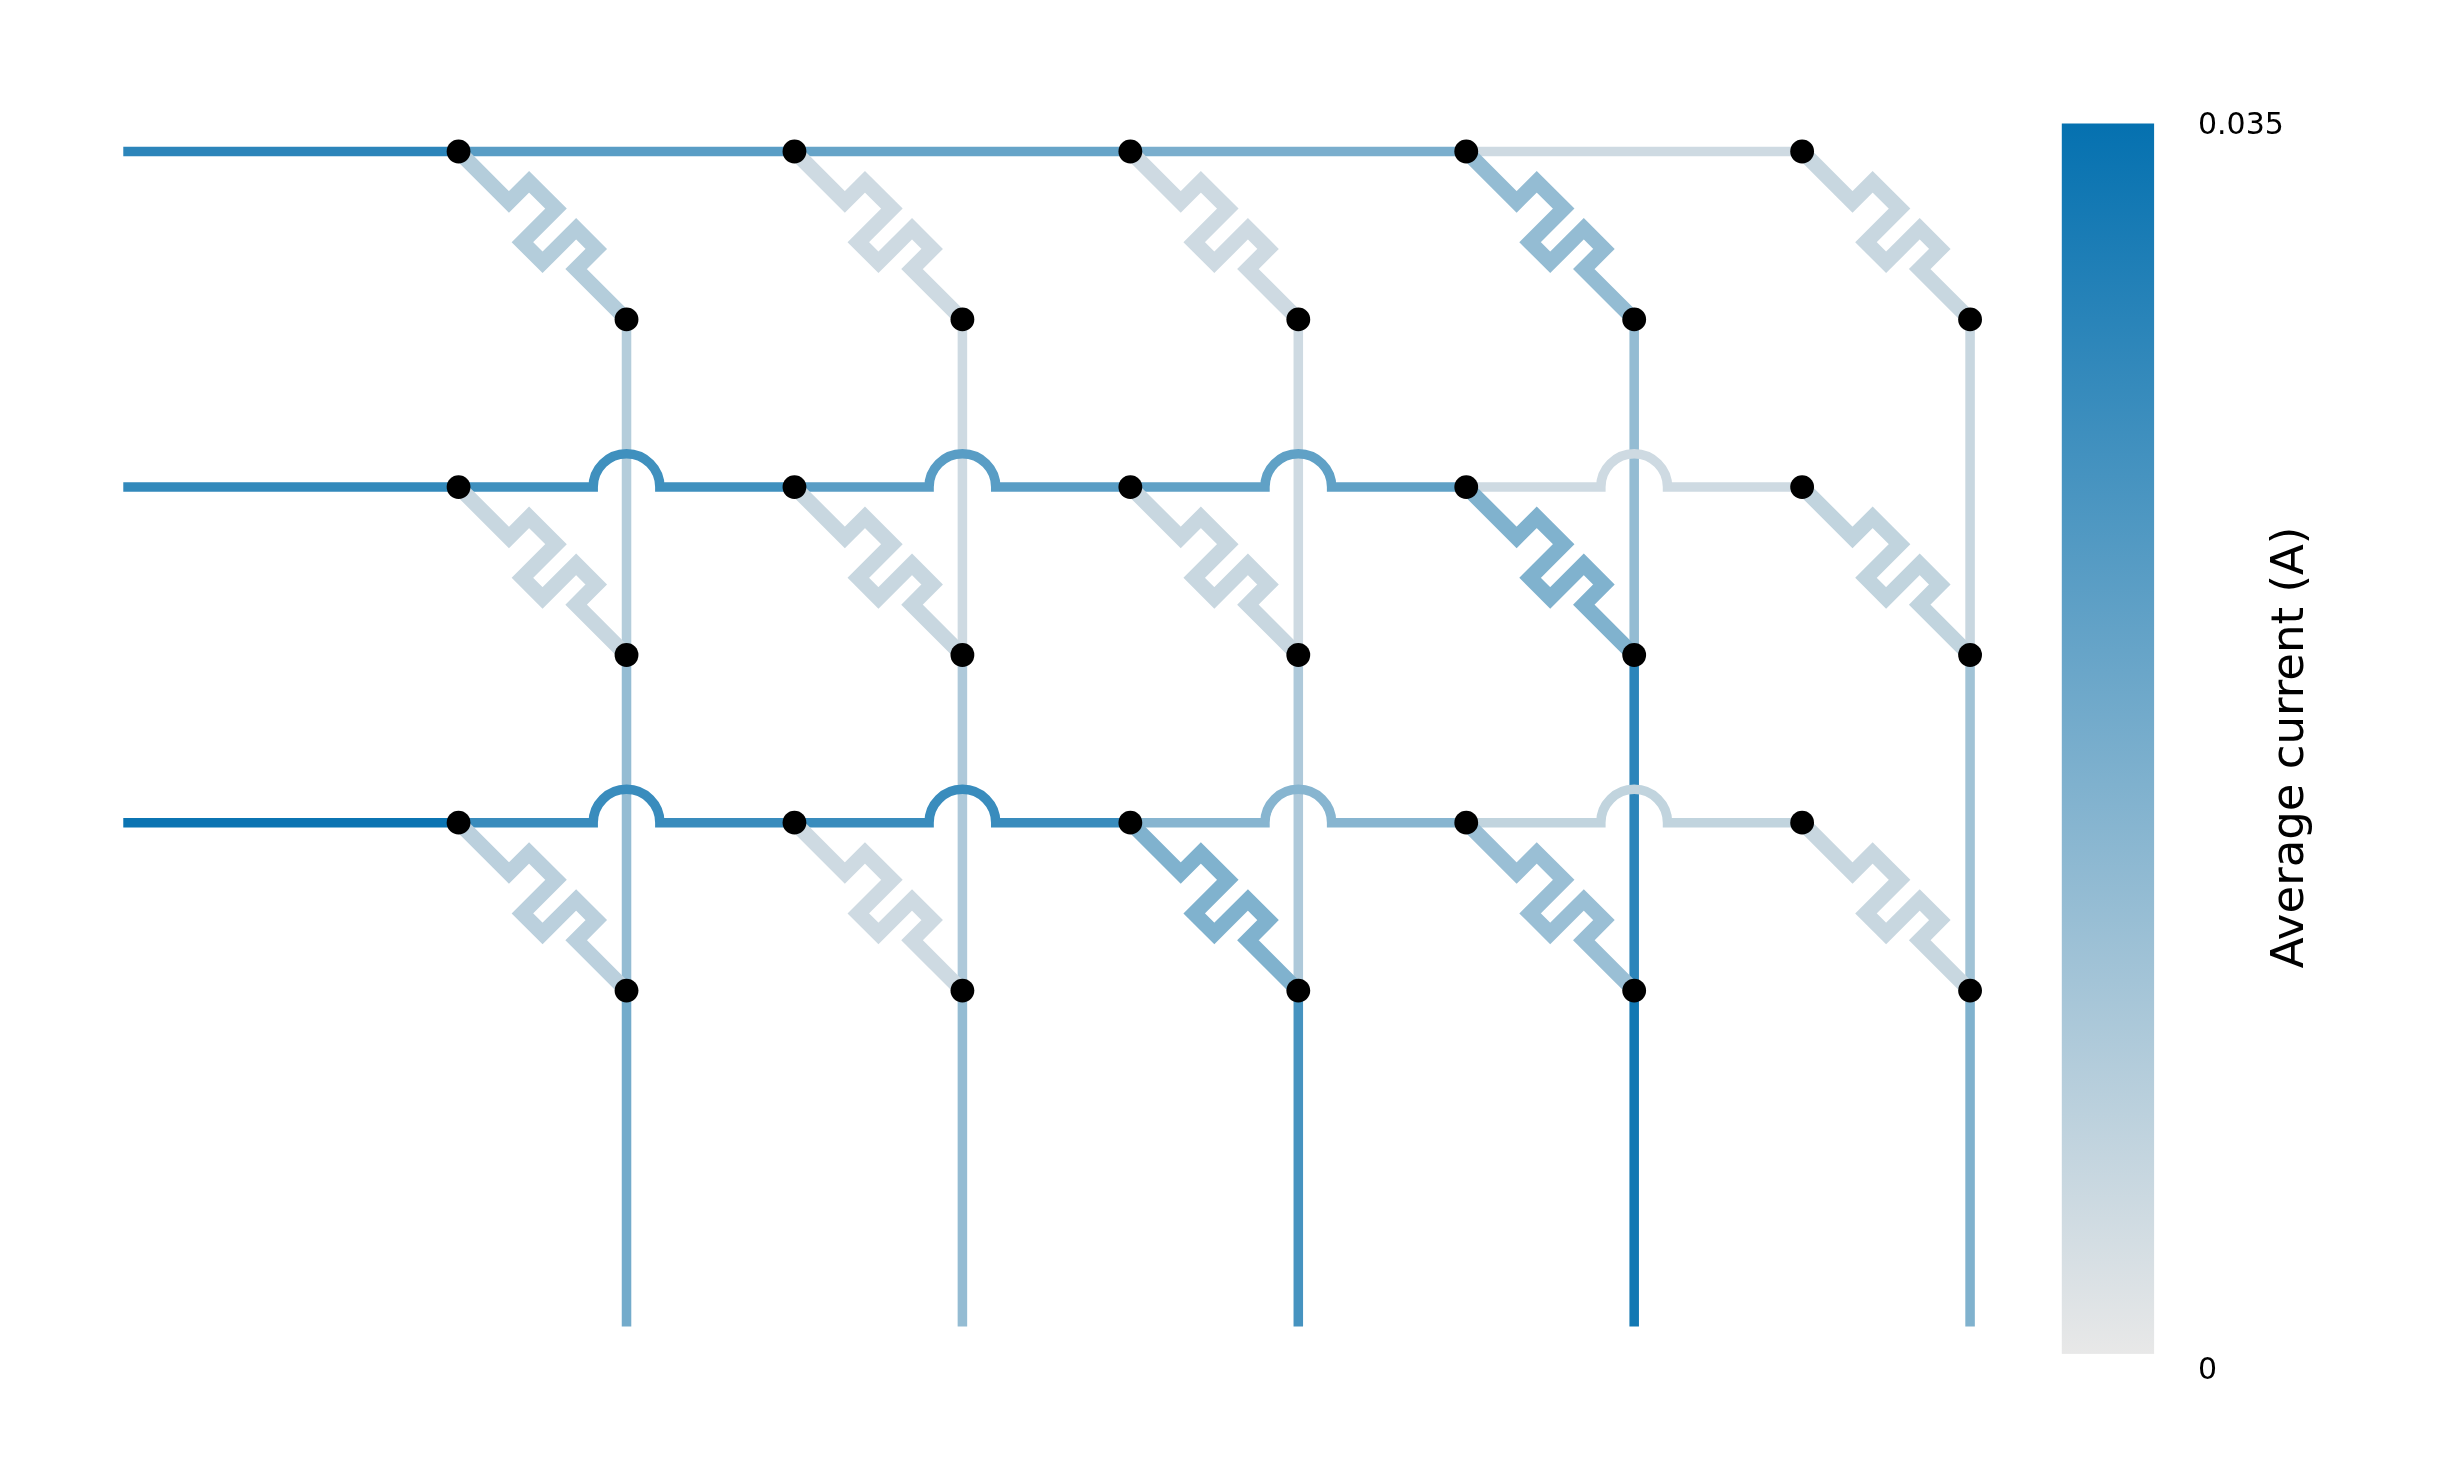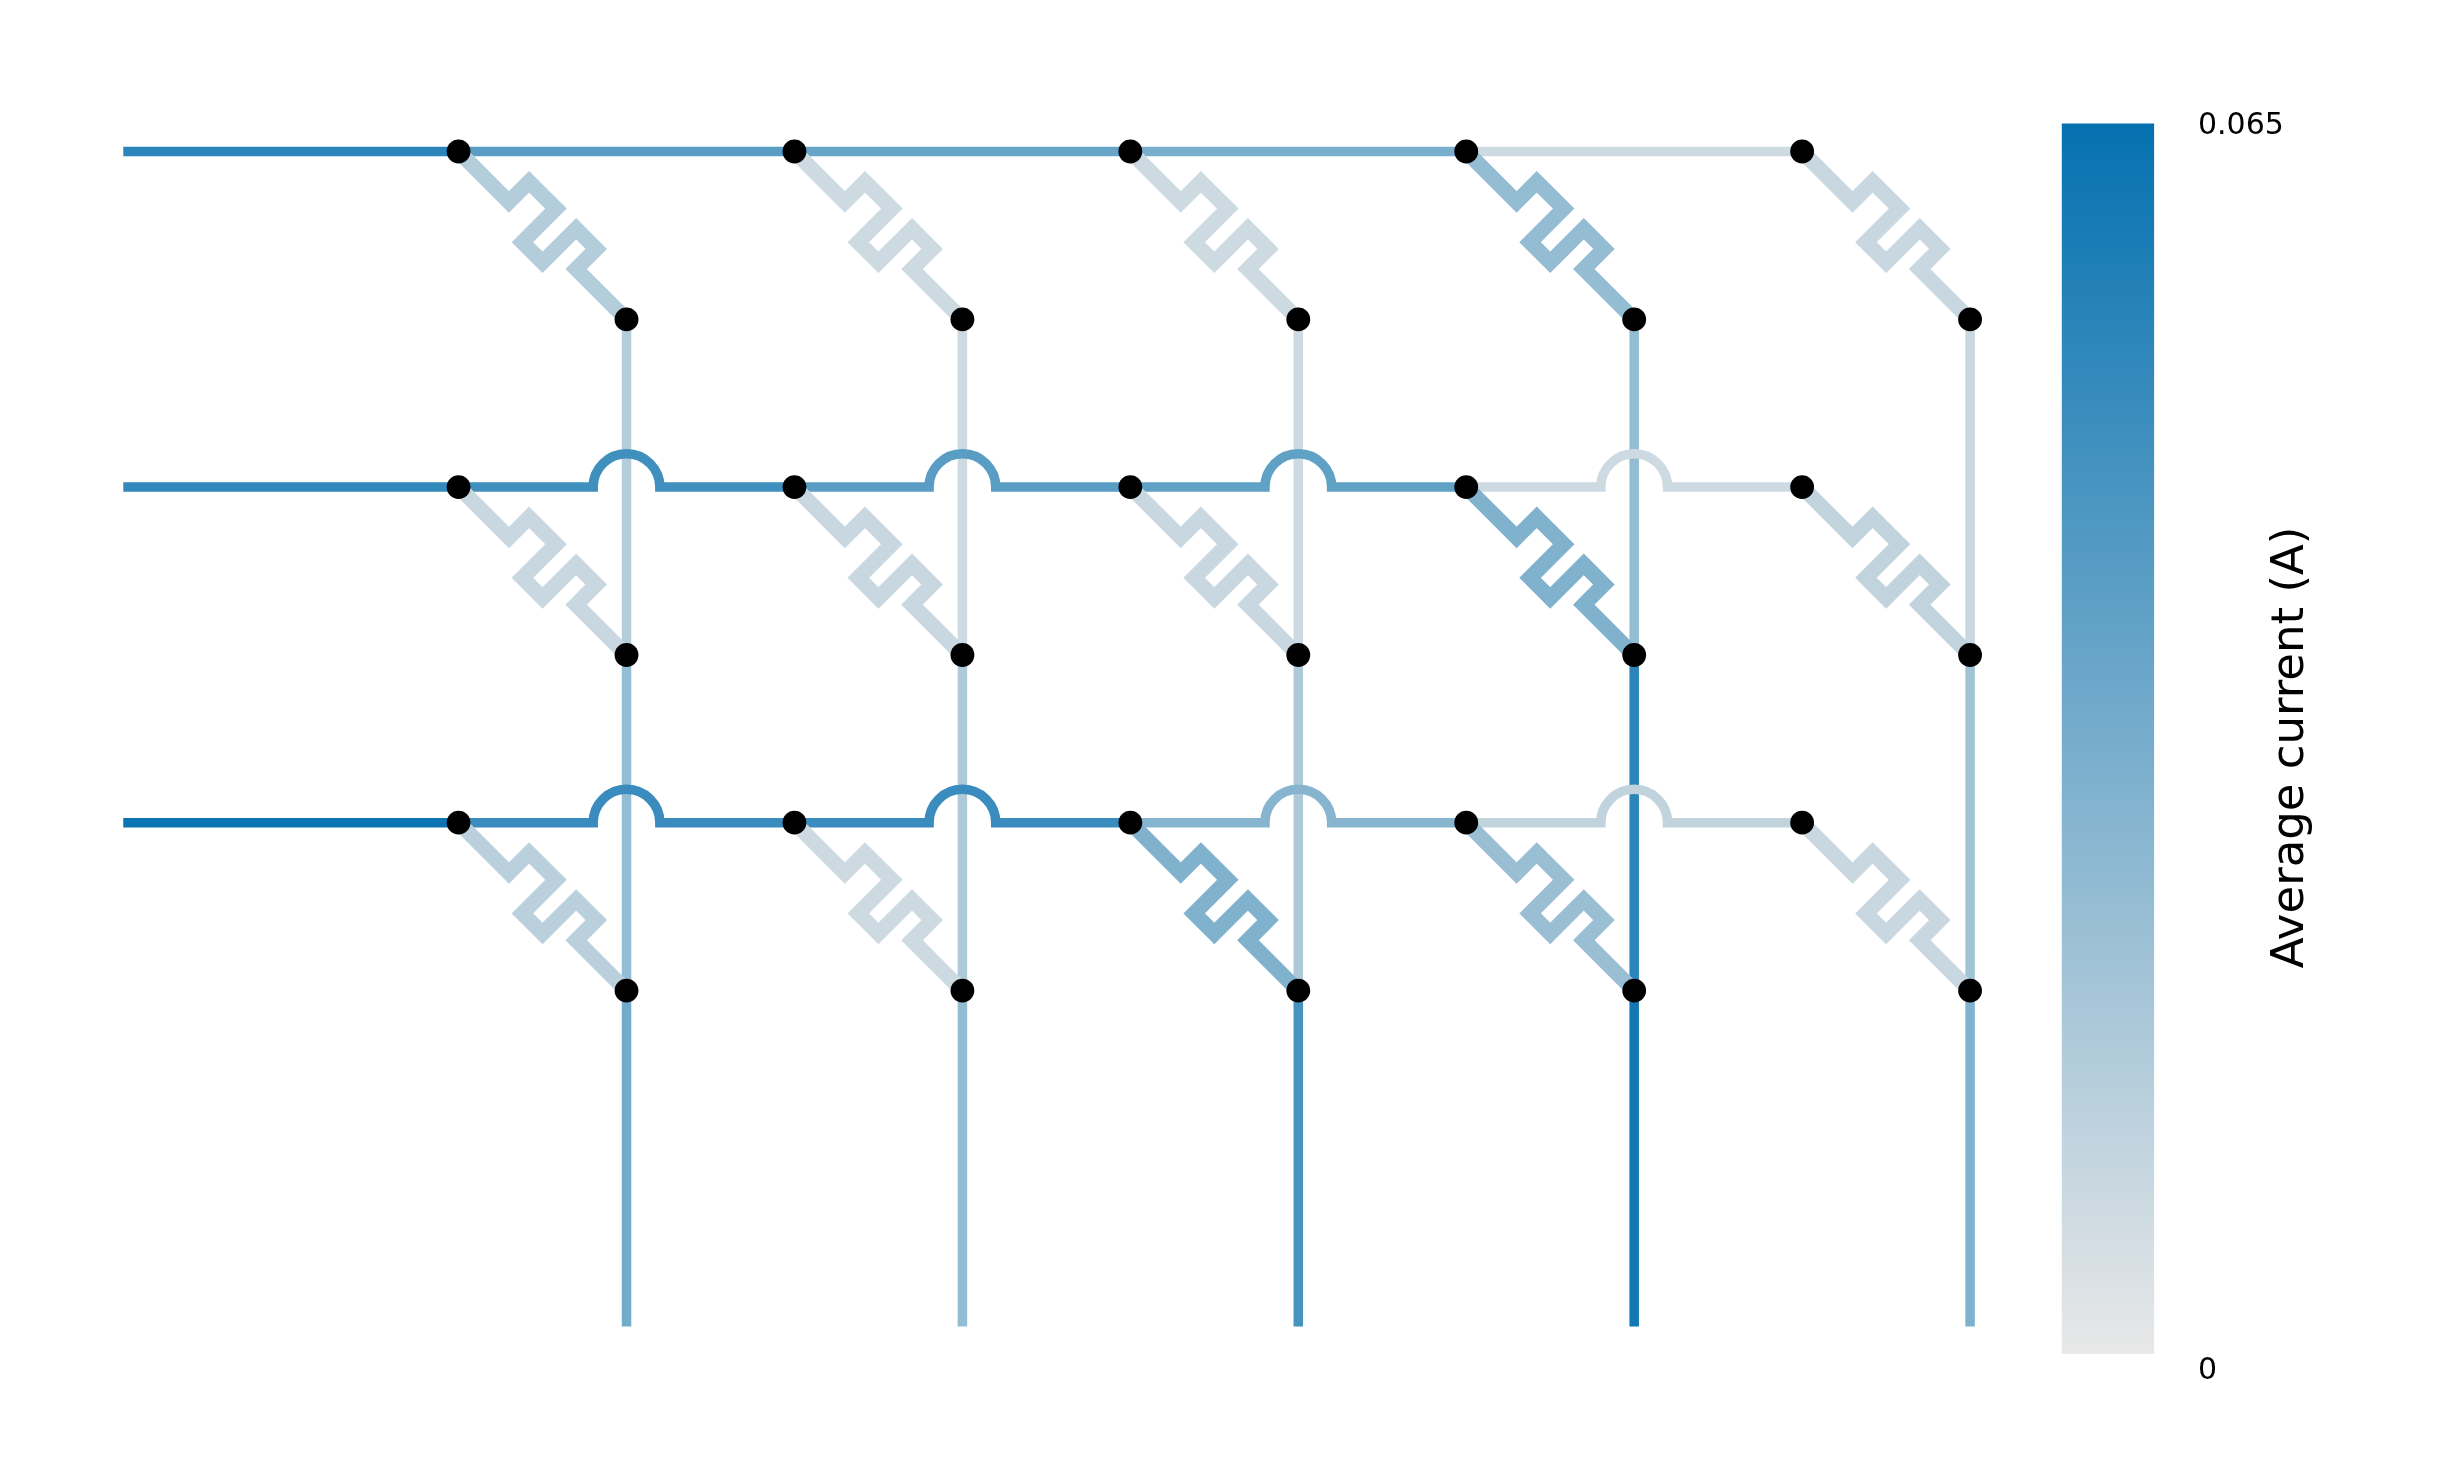--- a/index.html
+++ b/index.html
@@ -94,17 +94,17 @@
   <svg width="2462" height="1478" viewBox="0 0 4134 2481" style="pointer-events:none">
     <defs>
       <linearGradient id="cbgrad" x1="0" y1="1" x2="0" y2="0">
         <stop offset="0" stop-color="#e8e8e8"></stop>
         <stop offset="1" stop-color="#0571b0"></stop>
       </linearGradient>
     </defs>
     <rect x="3462" y="207" width="155" height="2066" fill="url(#cbgrad)"></rect>
   </svg>
 
-  <div class="tick" style="left:2198px;top:106px;">0.065</div>
+  <div class="tick" style="left:2198px;top:106px;">0.035</div>
   <div class="tick" style="left:2198px;top:1351px;">0</div>
   <div class="cblabel" style="left:2061px;top:721px;width:453px;text-align:center;transform:rotate(-90deg);">Average current (A)</div>
 </div>
 
 
 </body></html>

